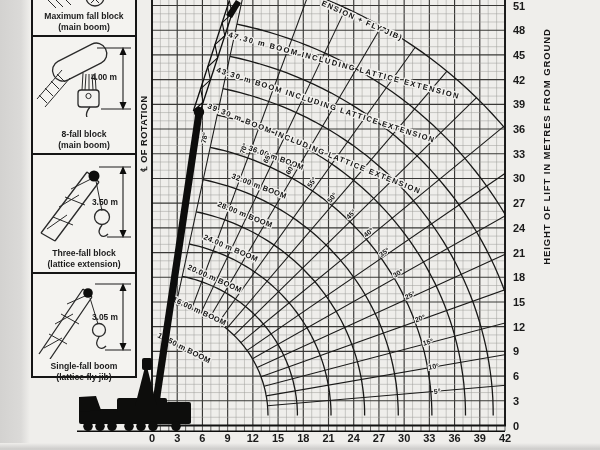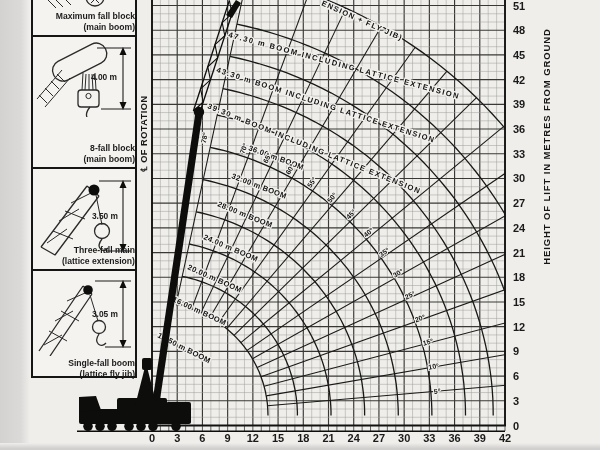--- a/index.html
+++ b/index.html
@@ -8,21 +8,21 @@
   .margin-left{position:absolute;left:0;top:0;width:30px;height:450px;
           background:linear-gradient(90deg,#d3d2d0 0%,#dbdad8 70%,#efeeeb 100%);}
   .margin-bottom{position:absolute;left:0;top:443px;width:600px;height:7px;
           background:linear-gradient(180deg,#efeeeb 0%,#d0cfcd 80%);}
   
   .legend{position:absolute;left:31px;top:-4px;width:106px;height:382px;
           border:2px solid #151515;background:#f4f3f0;box-sizing:border-box;}
   .cell{position:relative;width:100%;box-sizing:border-box;}
   .cell + .cell{border-top:2px solid #151515;}
   .cell svg{display:block;}
-  .cap{position:absolute;left:0;right:0;bottom:3px;text-align:right;
+  .cap{position:absolute;left:0;right:0;bottom:3px;text-align:center;
        font-size:8.6px;font-weight:bold;line-height:1.2;color:#1c1c1c;}
   .dimtext{font:bold 8.4px "Liberation Sans",sans-serif;fill:#1c1c1c;}
   .ill{stroke:#2a2a2a;fill:none;stroke-width:1.3;}
   .illd{stroke:#2a2a2a;stroke-width:1;fill:none;}
   .dimln{stroke:#1c1c1c;stroke-width:1.1;}
   
   .rot-label{position:absolute;left:83px;top:127px;width:120px;text-align:center;
        transform:rotate(-90deg);font-size:9.2px;font-weight:bold;letter-spacing:.5px;white-space:nowrap;}
   .y-title{position:absolute;left:416px;top:141px;width:260px;text-align:center;
        transform:rotate(-90deg);font-size:9.5px;font-weight:bold;letter-spacing:.9px;white-space:nowrap;}
@@ -57,56 +57,56 @@
         <path class="illd" d="M22,1 L30,9 M30,-1 L38,7 M15,2 L23,10"></path>
         <circle class="ill" cx="62" cy="-1" r="9"></circle>
         <path class="illd" d="M58,5 L66,-3 M58,-3 L66,5"></path>
       </svg>
       <div class="cap">
         <div>Maximum fall block</div>
         <div>(main boom)</div>
       </div>
     </div>
 
-    <div class="cell" style="height:132px">
+    <div class="cell" style="height:118px">
       <svg width="102" height="80" viewBox="0 0 102 80">
         <g transform="rotate(-27 46 26)">
             <rect class="ill" x="18" y="15" width="58" height="21" rx="10"></rect>
           </g>
         <path class="illd" d="M4,62 L29,33 M12,70 L37,41 M6,58 L14,66 M12,51 L20,59 M18,44 L26,52 M24,37 L32,45"></path>
         <path class="illd" d="M50,36 L49,53 M53,37 L52,53 M56,37 L56,53 M59,37 L60,53 M62,36 L63,53"></path>
         <rect class="ill" x="45" y="53" width="21" height="17" rx="3"></rect>
         <circle class="illd" cx="55.5" cy="59" r="2.6"></circle>
         <path class="ill" d="M57,70 C49,80 57,87 63,81"></path>
         <path class="dimln" d="M64,11 H98 M68,72 H98"></path>
         <line class="dimln" x1="90" y1="15" x2="90" y2="68"></line>
         <path class="crane" d="M90,10 l-3.5,8 h7 z M90,73 l-3.5,-8 h7 z"></path>
         <text class="dimtext" x="84" y="43" text-anchor="end">4.00 m</text>
       </svg>
       <div class="cap">
         <div>8-fall block</div>
         <div>(main boom)</div>
       </div>
     </div>
 
-    <div class="cell" style="height:102px">
+    <div class="cell" style="height:119px">
       <svg width="102" height="92" viewBox="0 0 102 92">
         <path class="ill" d="M8,78 L54,17 M22,86 L66,27 M54,17 L66,27 M8,78 L22,86"></path>
         <path class="illd" d="M14,74 L34,60 M20,62 L40,70 M26,52 L46,40 M32,42 L52,50 M38,34 L58,24"></path>
         <circle class="crane" cx="61" cy="21" r="5.5"></circle>
         <line class="illd" x1="63" y1="26" x2="69" y2="56"></line>
         <circle class="ill" cx="69" cy="62" r="7.5"></circle>
         <path class="ill" d="M69,70 C62,79 70,85 75,79"></path>
         <path class="dimln" d="M66,12 H98 M74,82 H98"></path>
         <line class="dimln" x1="90" y1="16" x2="90" y2="78"></line>
         <path class="crane" d="M90,11 l-3.5,8 h7 z M90,83 l-3.5,-8 h7 z"></path>
         <text class="dimtext" x="85" y="50" text-anchor="end">3.50 m</text>
       </svg>
       <div class="cap">
-        <div>Three-fall main</div>
+        <div>Three-fall block</div>
         <div>(lattice extension)</div>
       </div>
     </div>
 
     <div class="cell" style="height:113px">
       <svg width="102" height="85" viewBox="0 0 102 85">
         <path class="ill" d="M6,80 L50,15 M17,85 L59,23 M50,15 L59,23"></path>
         <path class="illd" d="M11,74 L29,64 M16,60 L34,70 M22,50 L40,40 M28,40 L46,50 M34,30 L52,22"></path>
         <circle class="crane" cx="55" cy="19" r="4.8"></circle>
         <line class="illd" x1="57" y1="24" x2="65" y2="50"></line>

